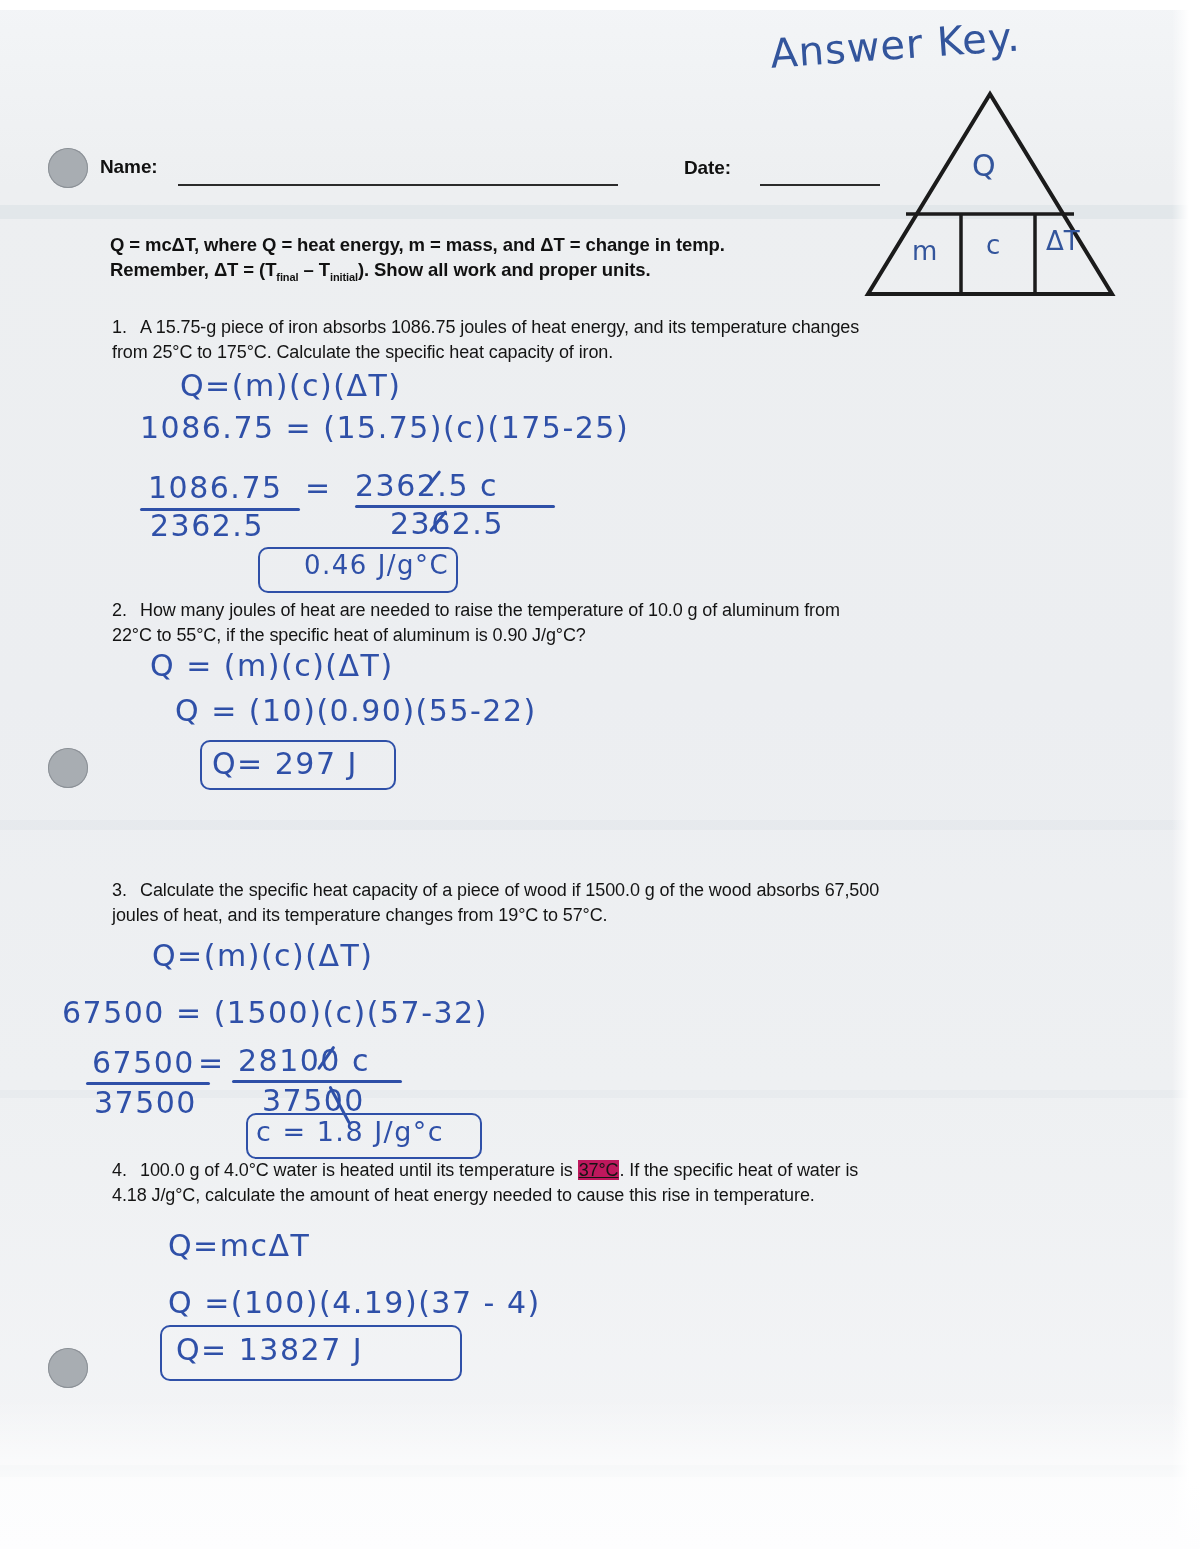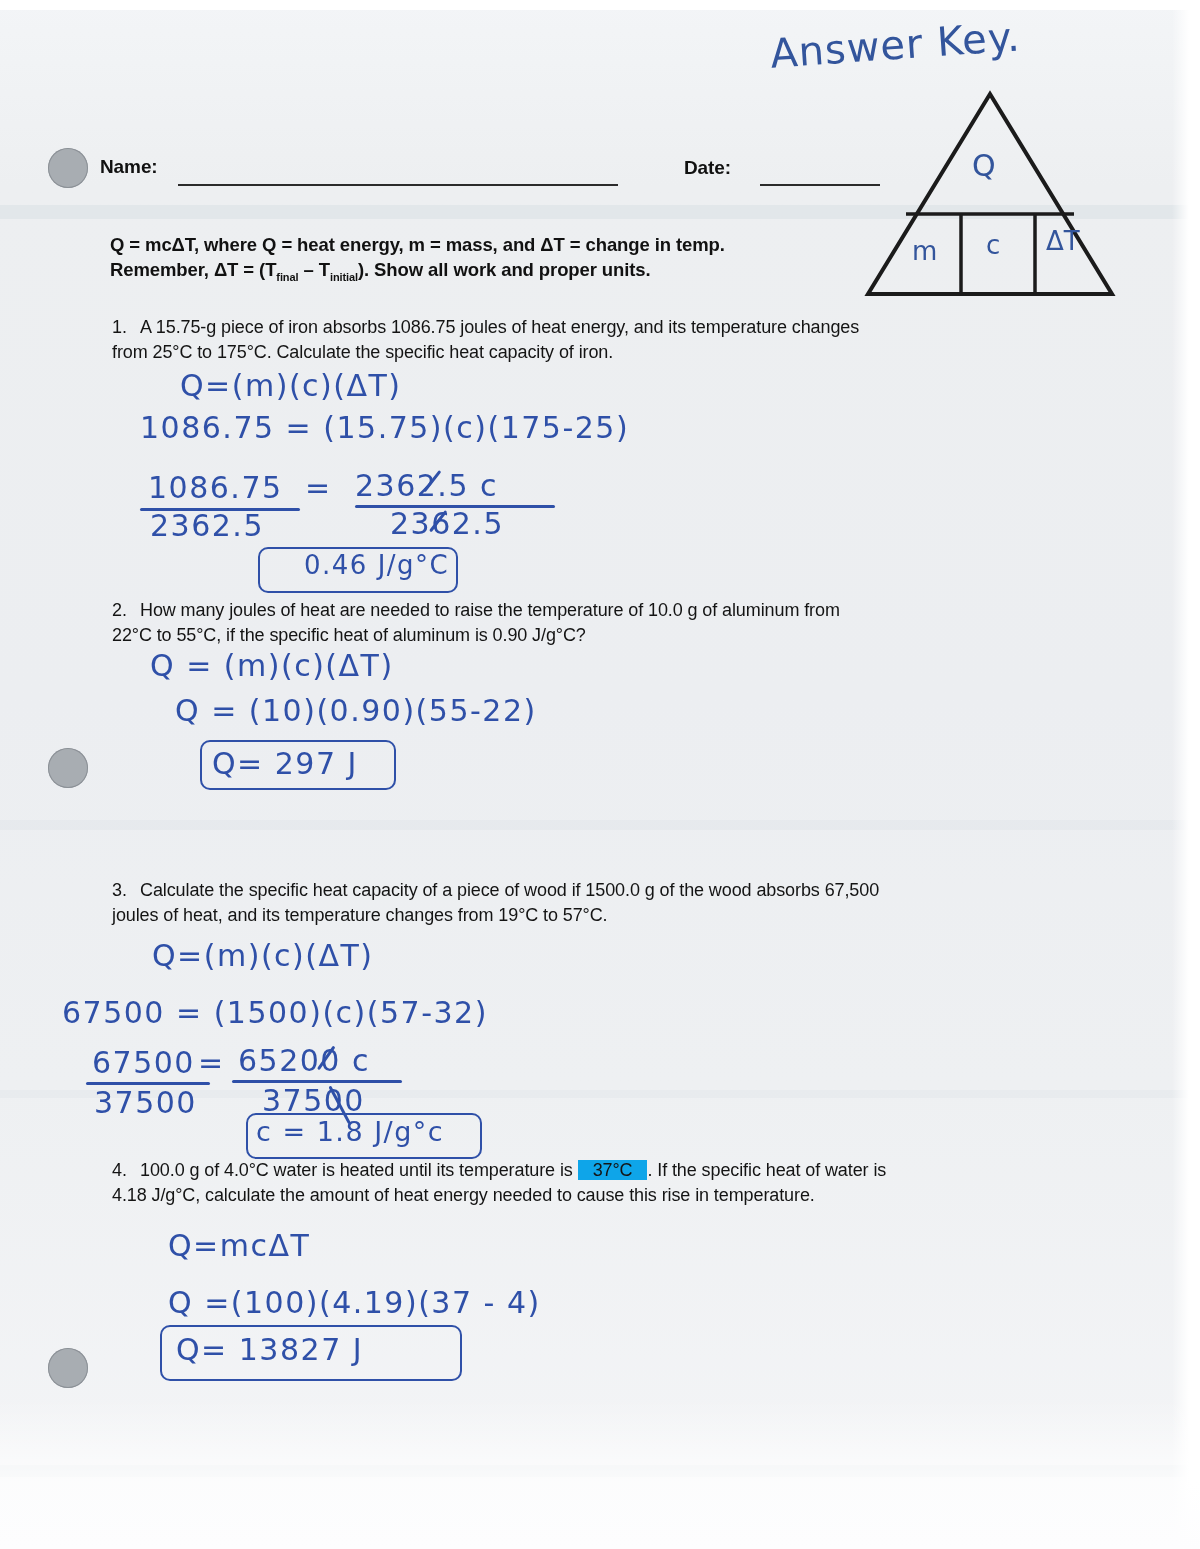--- a/index.html
+++ b/index.html
@@ -94,22 +94,23 @@
     font-size: 11px;
     font-weight: 700;
   }
   .question {
     font-size: 18px;
     line-height: 25.5px;
     color: #141414;
     font-weight: 400;
   }
   .hl {
-    background: #0ea5e9;
-    padding: 0 15px;
+    background: #be185d;
+    padding: 0 1px;
+    text-decoration: underline;
   }
 
   
   .tri-wrap {
     position: absolute;
   }
   .tri-svg { display:block; }
   .tri-label {
     position: absolute;
     color: #33559c;
@@ -224,21 +225,21 @@
   <div class="hand hw-line" style="left:212px;top:746px;">Q= 297 J</div>
 
   <div class="printed question" style="left:112px;top:878px;">3.</div>
   <div class="printed question" style="left:140px;top:878px;">Calculate the specific heat capacity of a piece of wood if 1500.0 g of the wood absorbs 67,500</div>
   <div class="printed question" style="left:112px;top:903px;">joules of heat, and its temperature changes from 19°C to 57°C.</div>
 
   <div class="hand hw-line" style="left:152px;top:938px;">Q=(m)(c)(ΔT)</div>
   <div class="hand hw-line" style="left:62px;top:995px;">67500 = (1500)(c)(57-32)</div>
   <div class="hand hw-line" style="left:92px;top:1045px;">67500</div>
   <div class="hand hw-line" style="left:198px;top:1045px;">=</div>
-  <div class="hand hw-line" style="left:238px;top:1043px;">65200 c</div>
+  <div class="hand hw-line" style="left:238px;top:1043px;">28100 c</div>
   <div class="strike" style="left:318px;top:1068px;width:28px;transform:rotate(-55deg);"></div>
   <div class="frac-bar" style="left:86px;top:1082px;width:124px;"></div>
   <div class="frac-bar" style="left:232px;top:1080px;width:170px;"></div>
   <div class="hand hw-line" style="left:94px;top:1085px;">37500</div>
   <div class="hand hw-line" style="left:262px;top:1083px;">37500</div>
   <div class="strike" style="left:330px;top:1085px;width:42px;transform:rotate(62deg);"></div>
   <div class="boxed" style="left:246px;top:1113px;width:232px;height:42px;"></div>
   <div class="hand hw-line" style="left:256px;top:1116px;font-size:27px;">c = 1.8 J/g°c</div>
 
   <div class="printed question" style="left:112px;top:1158px;">4.</div>

